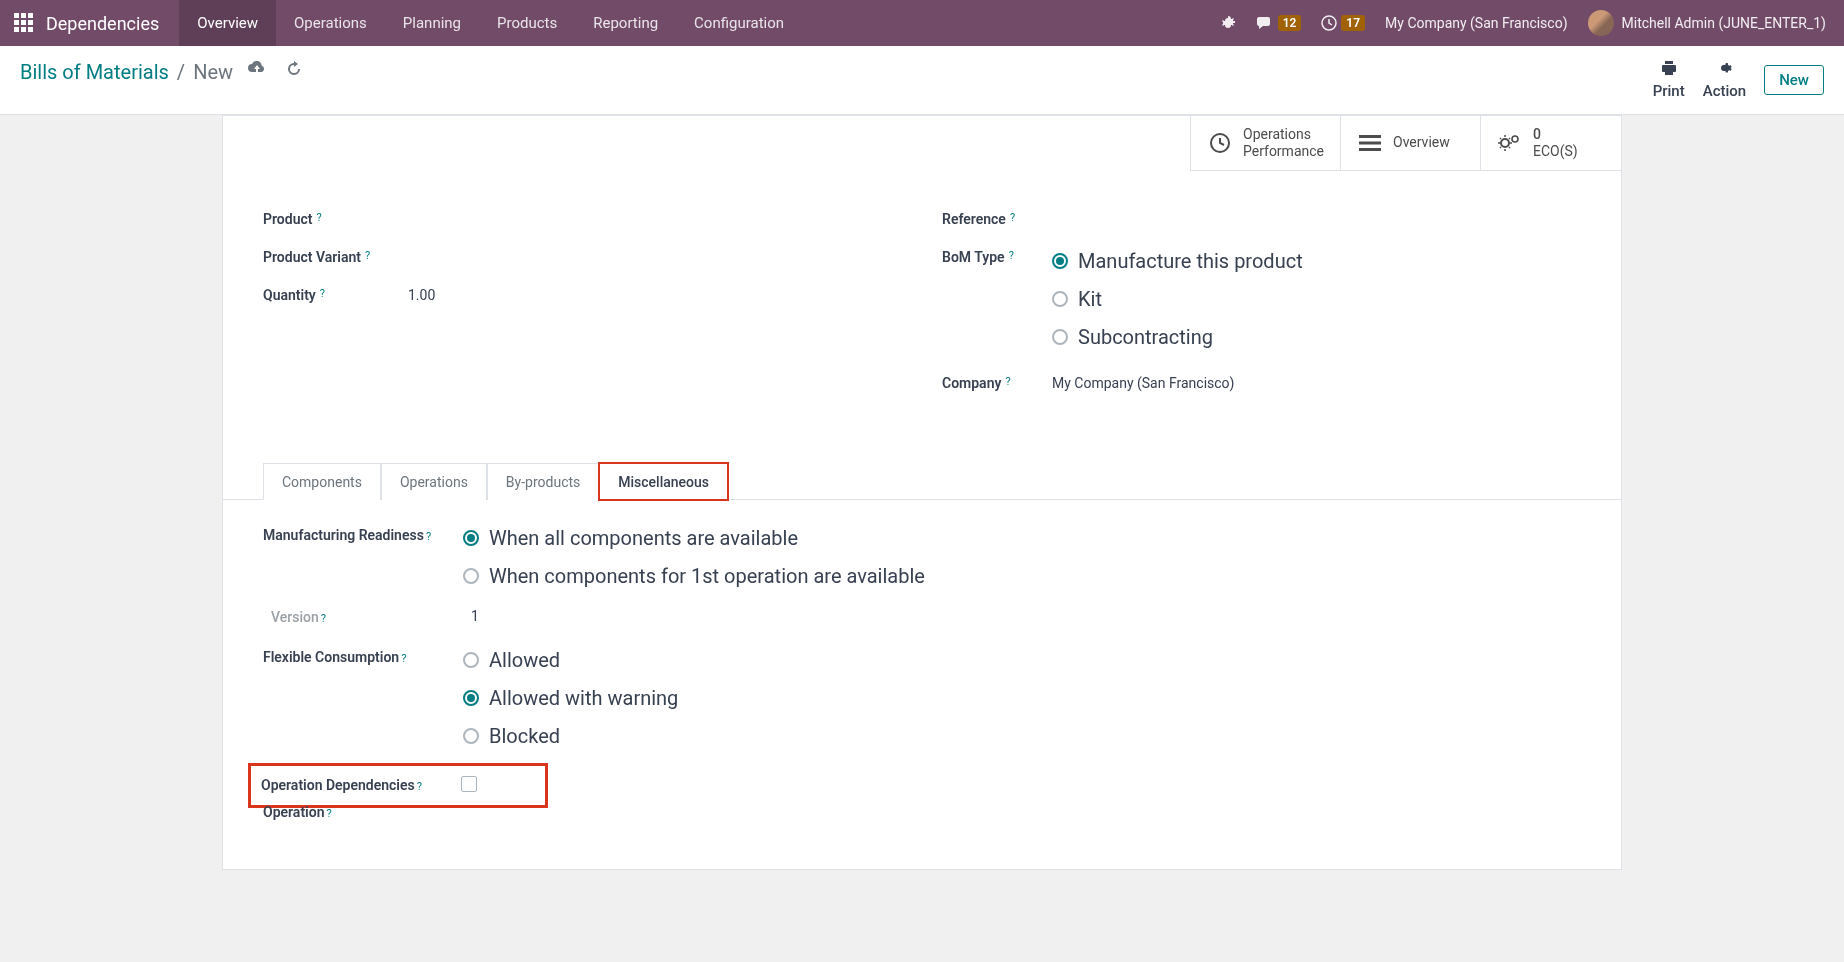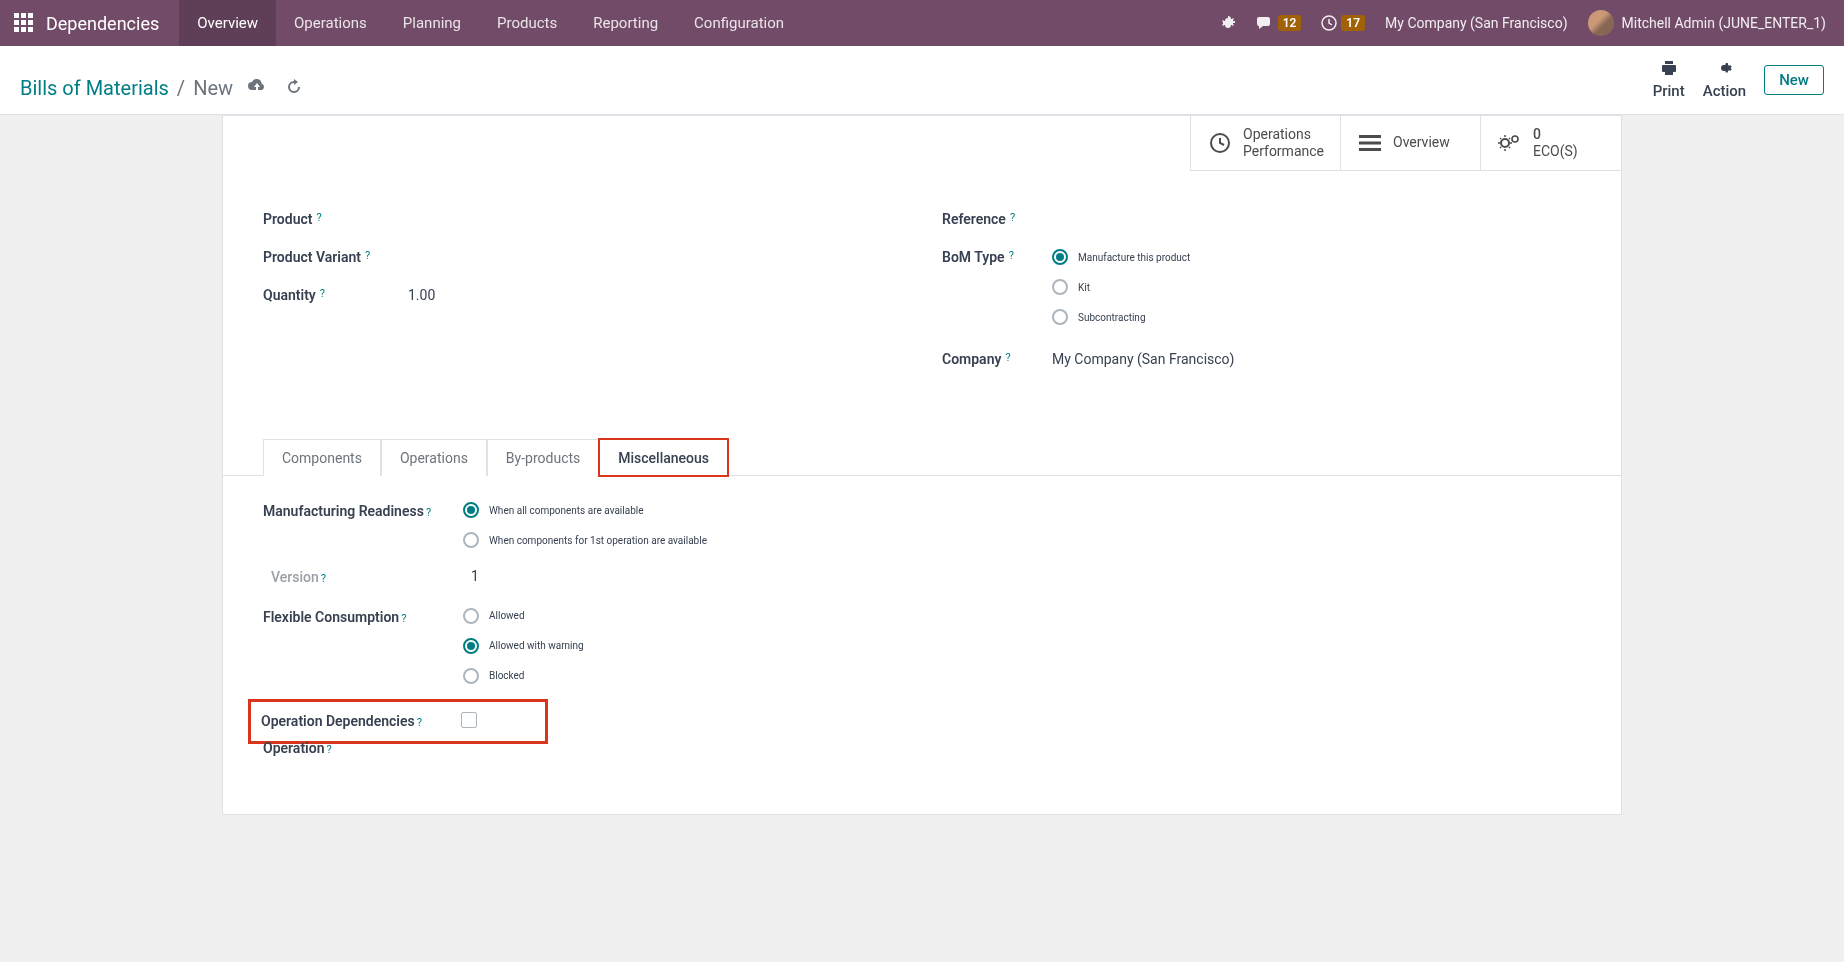--- a/index.html
+++ b/index.html
@@ -25,21 +25,21 @@
 .topnav .badge { background: #a16207; color: #fff; border-radius: 3px; padding: 1px 5px; font-size: 12px; margin-left: 4px; font-weight: 600; }
 .topnav .bug-icon svg, .topnav .chat-icon svg, .topnav .clock-icon svg { fill: rgba(255,255,255,0.9); }
 .topnav .avatar { width: 26px; height: 26px; border-radius: 50%; background: linear-gradient(135deg,#c97 40%,#865 60%); margin-right: 8px; }
 
 
 .controlbar {
   background: #fff;
   border-bottom: 1px solid #dee2e6;
   padding: 14px 20px;
   display: flex;
-  align-items: flex-end;
+  align-items: flex-start;
 }
 .controlbar .breadcrumb { font-size: 20px; color: #6c757d; display: flex; align-items: center; gap: 8px; }
 .controlbar .breadcrumb a { color: #017e84; text-decoration: none; cursor: pointer; }
 .controlbar .breadcrumb .sep { color: #6c757d; }
 .controlbar .breadcrumb .current { color: #6c757d; }
 .controlbar .status-icons { margin-left: 14px; display: flex; gap: 18px; }
 .controlbar .status-icons svg { fill: #6c757d; cursor: pointer; }
 .controlbar .right-controls { margin-left: auto; display: flex; align-items: center; gap: 18px; }
 .controlbar .right-controls .ctrl-btn { display: flex; align-items: center; gap: 6px; font-size: 15px; color: #374151; cursor: pointer; font-weight: 500; flex-direction: column; }
 .controlbar .right-controls .ctrl-btn svg { fill: #374151; }
@@ -65,21 +65,21 @@
 .stat-btn .text { display: flex; flex-direction: column; font-size: 14px; color: #4c4c4c; line-height: 1.2; }
 .stat-btn .text .num { font-weight: 500; }
 
 .form-body { padding: 95px 40px 30px 40px; }
 .form-grid { display: grid; grid-template-columns: 1fr 1fr; gap: 0 40px; }
 .field-row { display: flex; margin-bottom: 22px; align-items: flex-start; }
 .field-label { width: 145px; font-weight: 600; font-size: 14px; color: #374151; display: flex; align-items: flex-start; gap: 4px; flex-shrink: 0; }
 .field-label .help { color: #017e84; font-size: 11px; font-weight: 400; cursor: help; }
 .field-value { font-size: 14px; color: #374151; flex: 1; }
 .radio-group { display: flex; flex-direction: column; gap: 14px; }
-.radio-item { display: flex; align-items: center; gap: 10px; cursor: pointer; font-size: 10px; color: #374151; }
+.radio-item { display: flex; align-items: center; gap: 10px; cursor: pointer; font-size: 20px; color: #374151; }
 .radio-outer { width: 16px; height: 16px; border: 2px solid #adb5bd; border-radius: 50%; display: flex; align-items: center; justify-content: center; flex-shrink: 0; }
 .radio-item.selected .radio-outer { border-color: #017e84; }
 .radio-item.selected .radio-inner { width: 8px; height: 8px; background: #017e84; border-radius: 50%; }
 
 
 .tabs { display: flex; border-bottom: 1px solid #dee2e6; margin-top: 20px; padding-left: 40px; }
 .tab { padding: 10px 18px; border: 1px solid transparent; border-bottom: none; font-size: 14px; color: #6c757d; cursor: pointer; margin-bottom: -1px; }
 .tab.bordered { border-color: #dee2e6; border-right-color: #dee2e6; background: #fff; }
 .tab.active { color: #374151; font-weight: 500; }
 .tab.highlight { outline: 2px solid #d9341c; outline-offset: -1px; }

